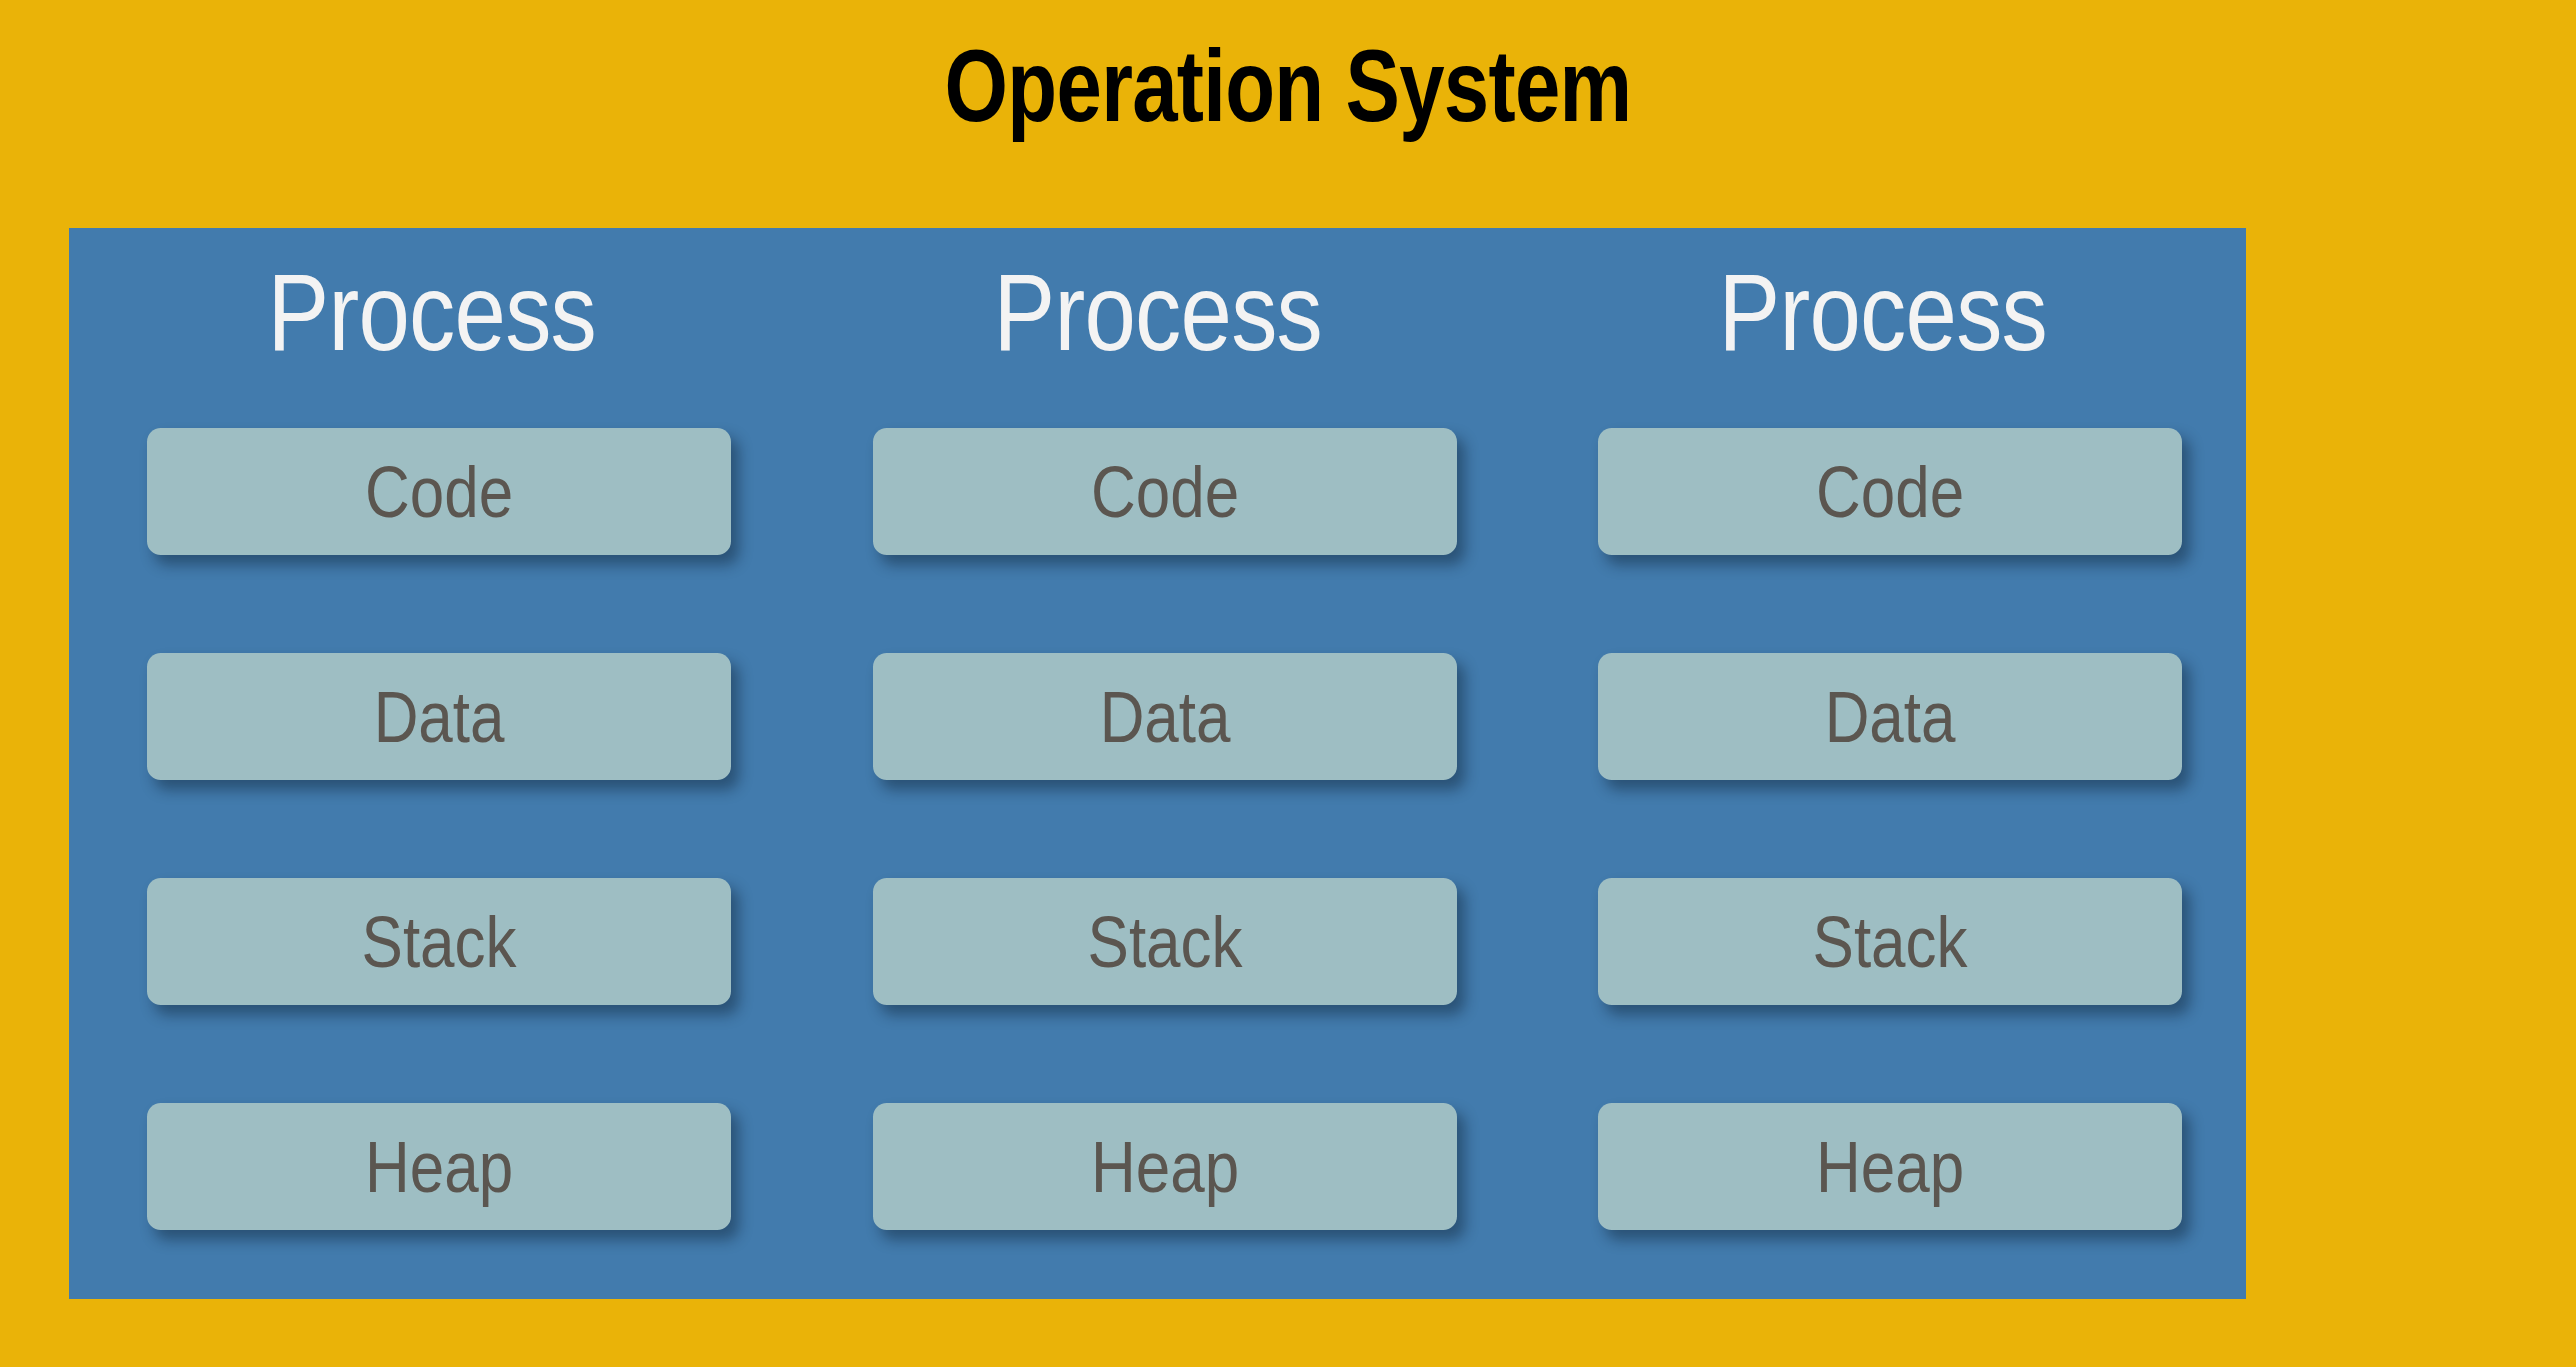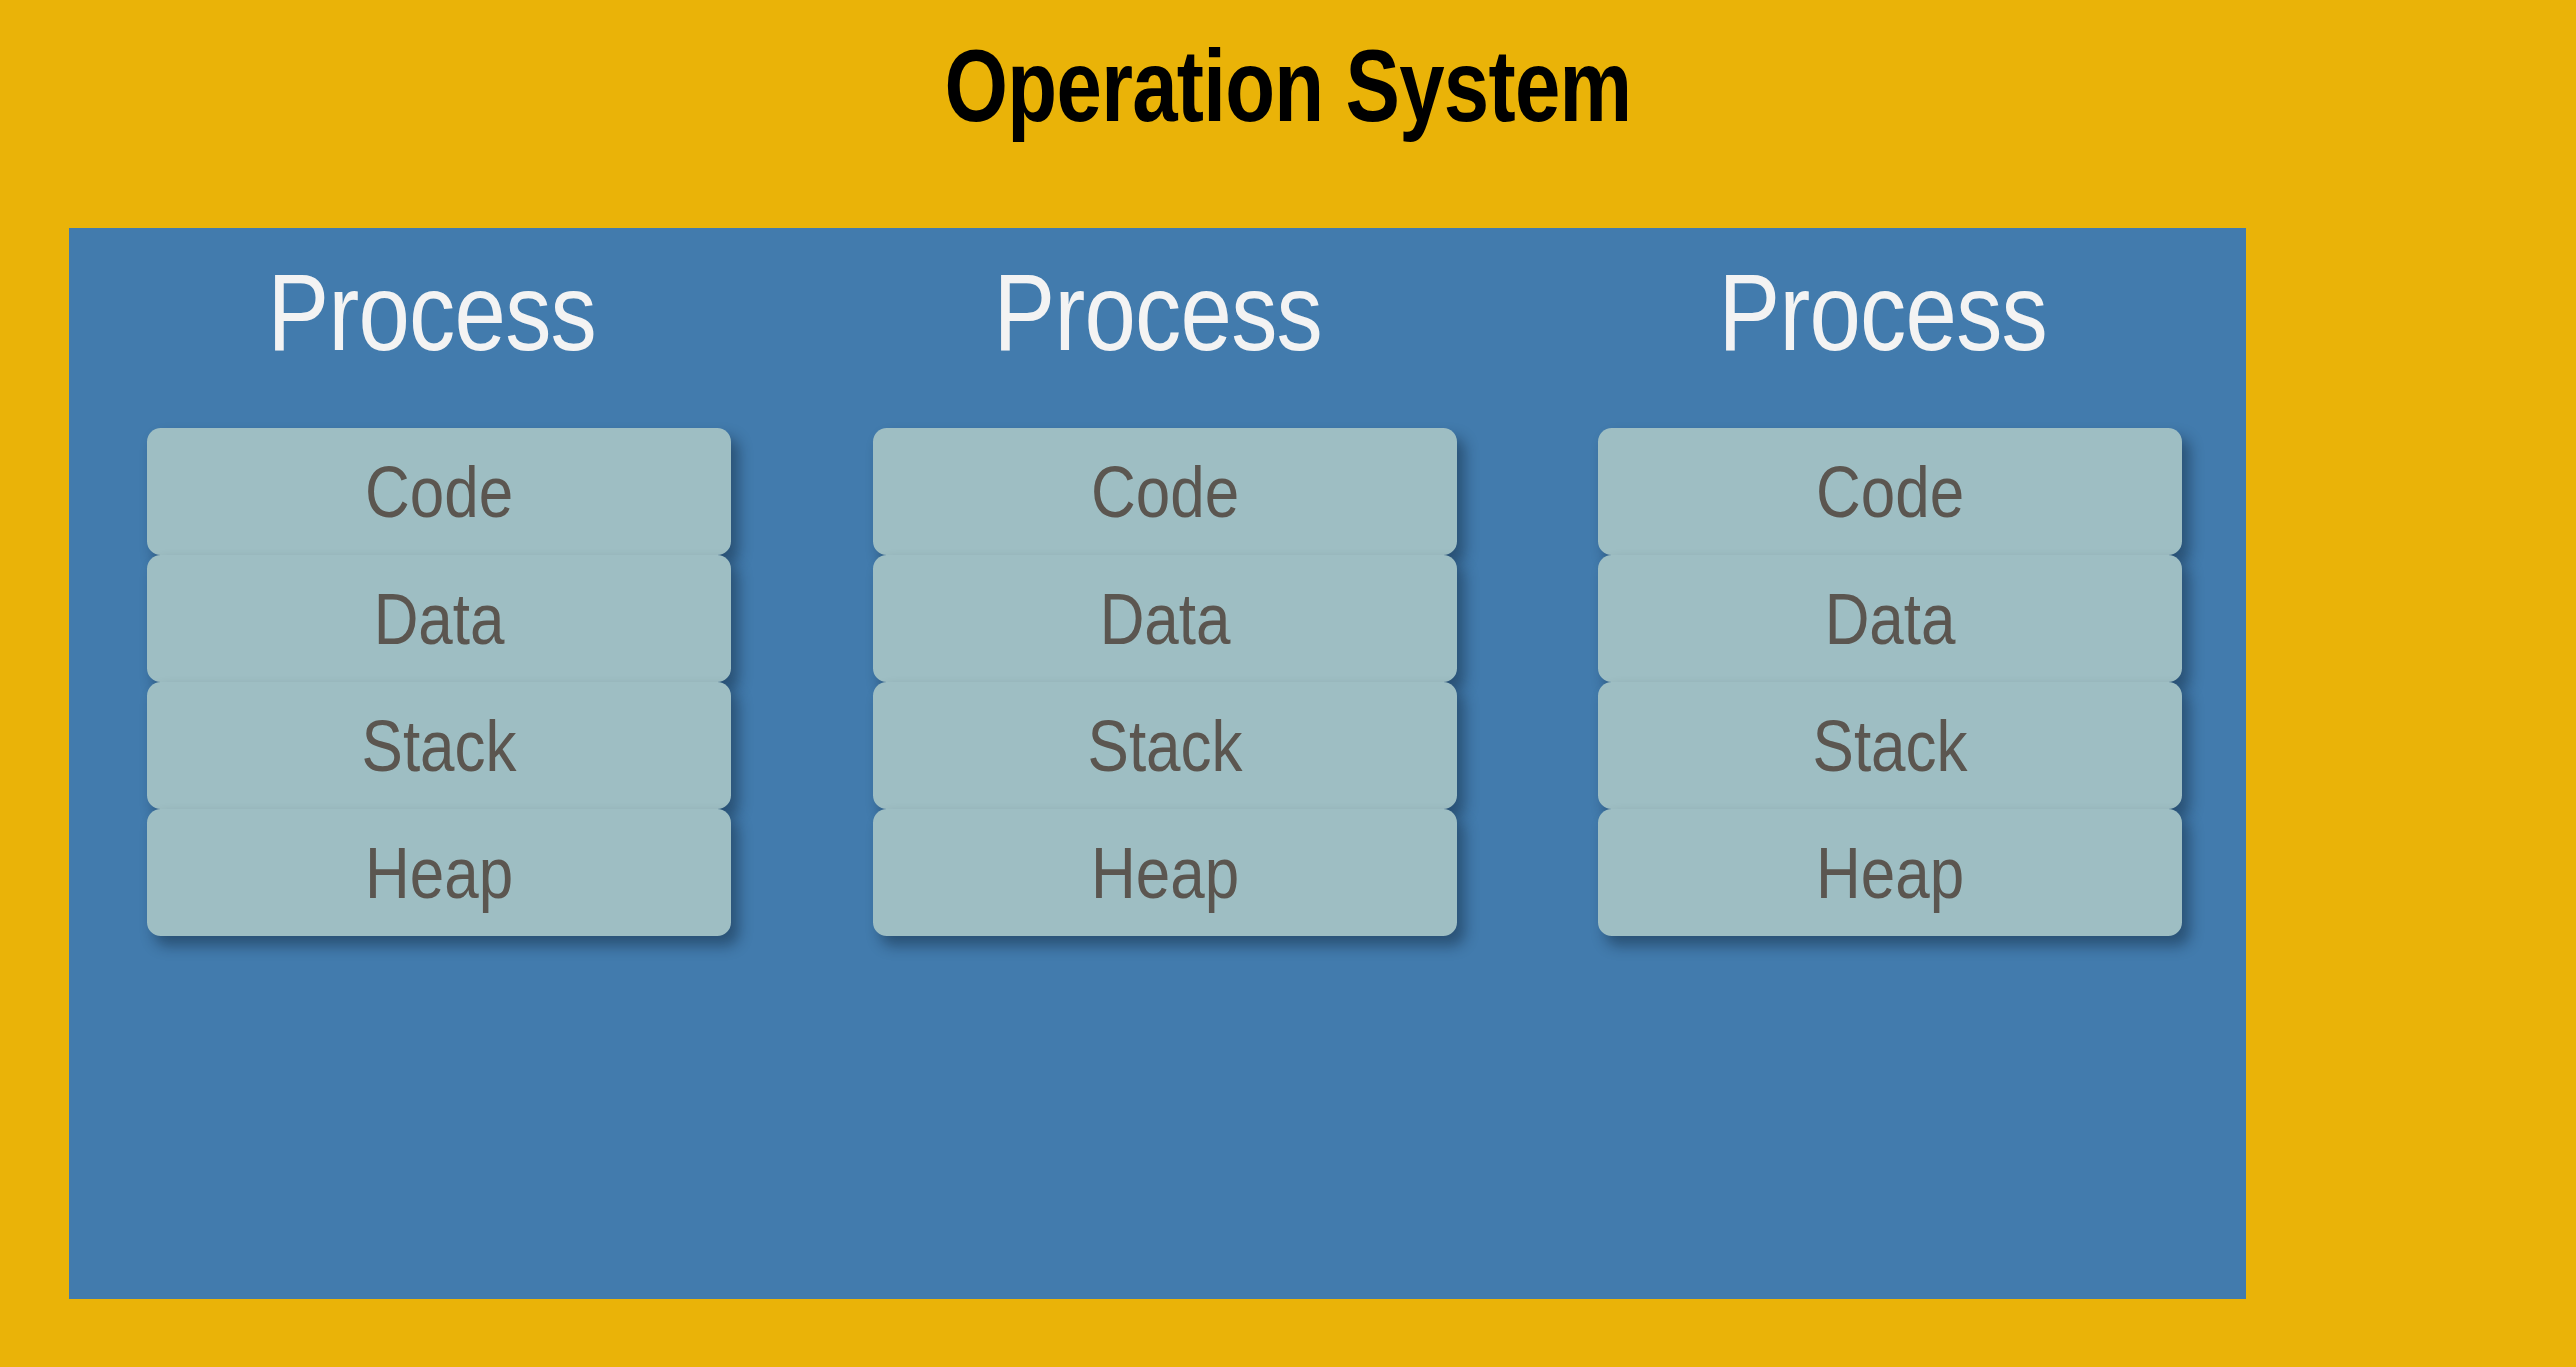--- a/index.html
+++ b/index.html
@@ -81,20 +81,21 @@
   }
 
   .segments {
     position: absolute;
     top: 200px;
     left: 78px;
     width: 584px;
     height: 802px;
     display: flex;
     flex-direction: column;
+    justify-content: space-between;
   }
 
   .segment-box {
     position: relative;
     width: 584px;
     height: 127px;
     background: #9ebec3;
     border-radius: 13.8px;
     box-shadow: 7.8px 9.5px 13.8px rgba(10, 26, 42, 0.42);
     display: flex;

